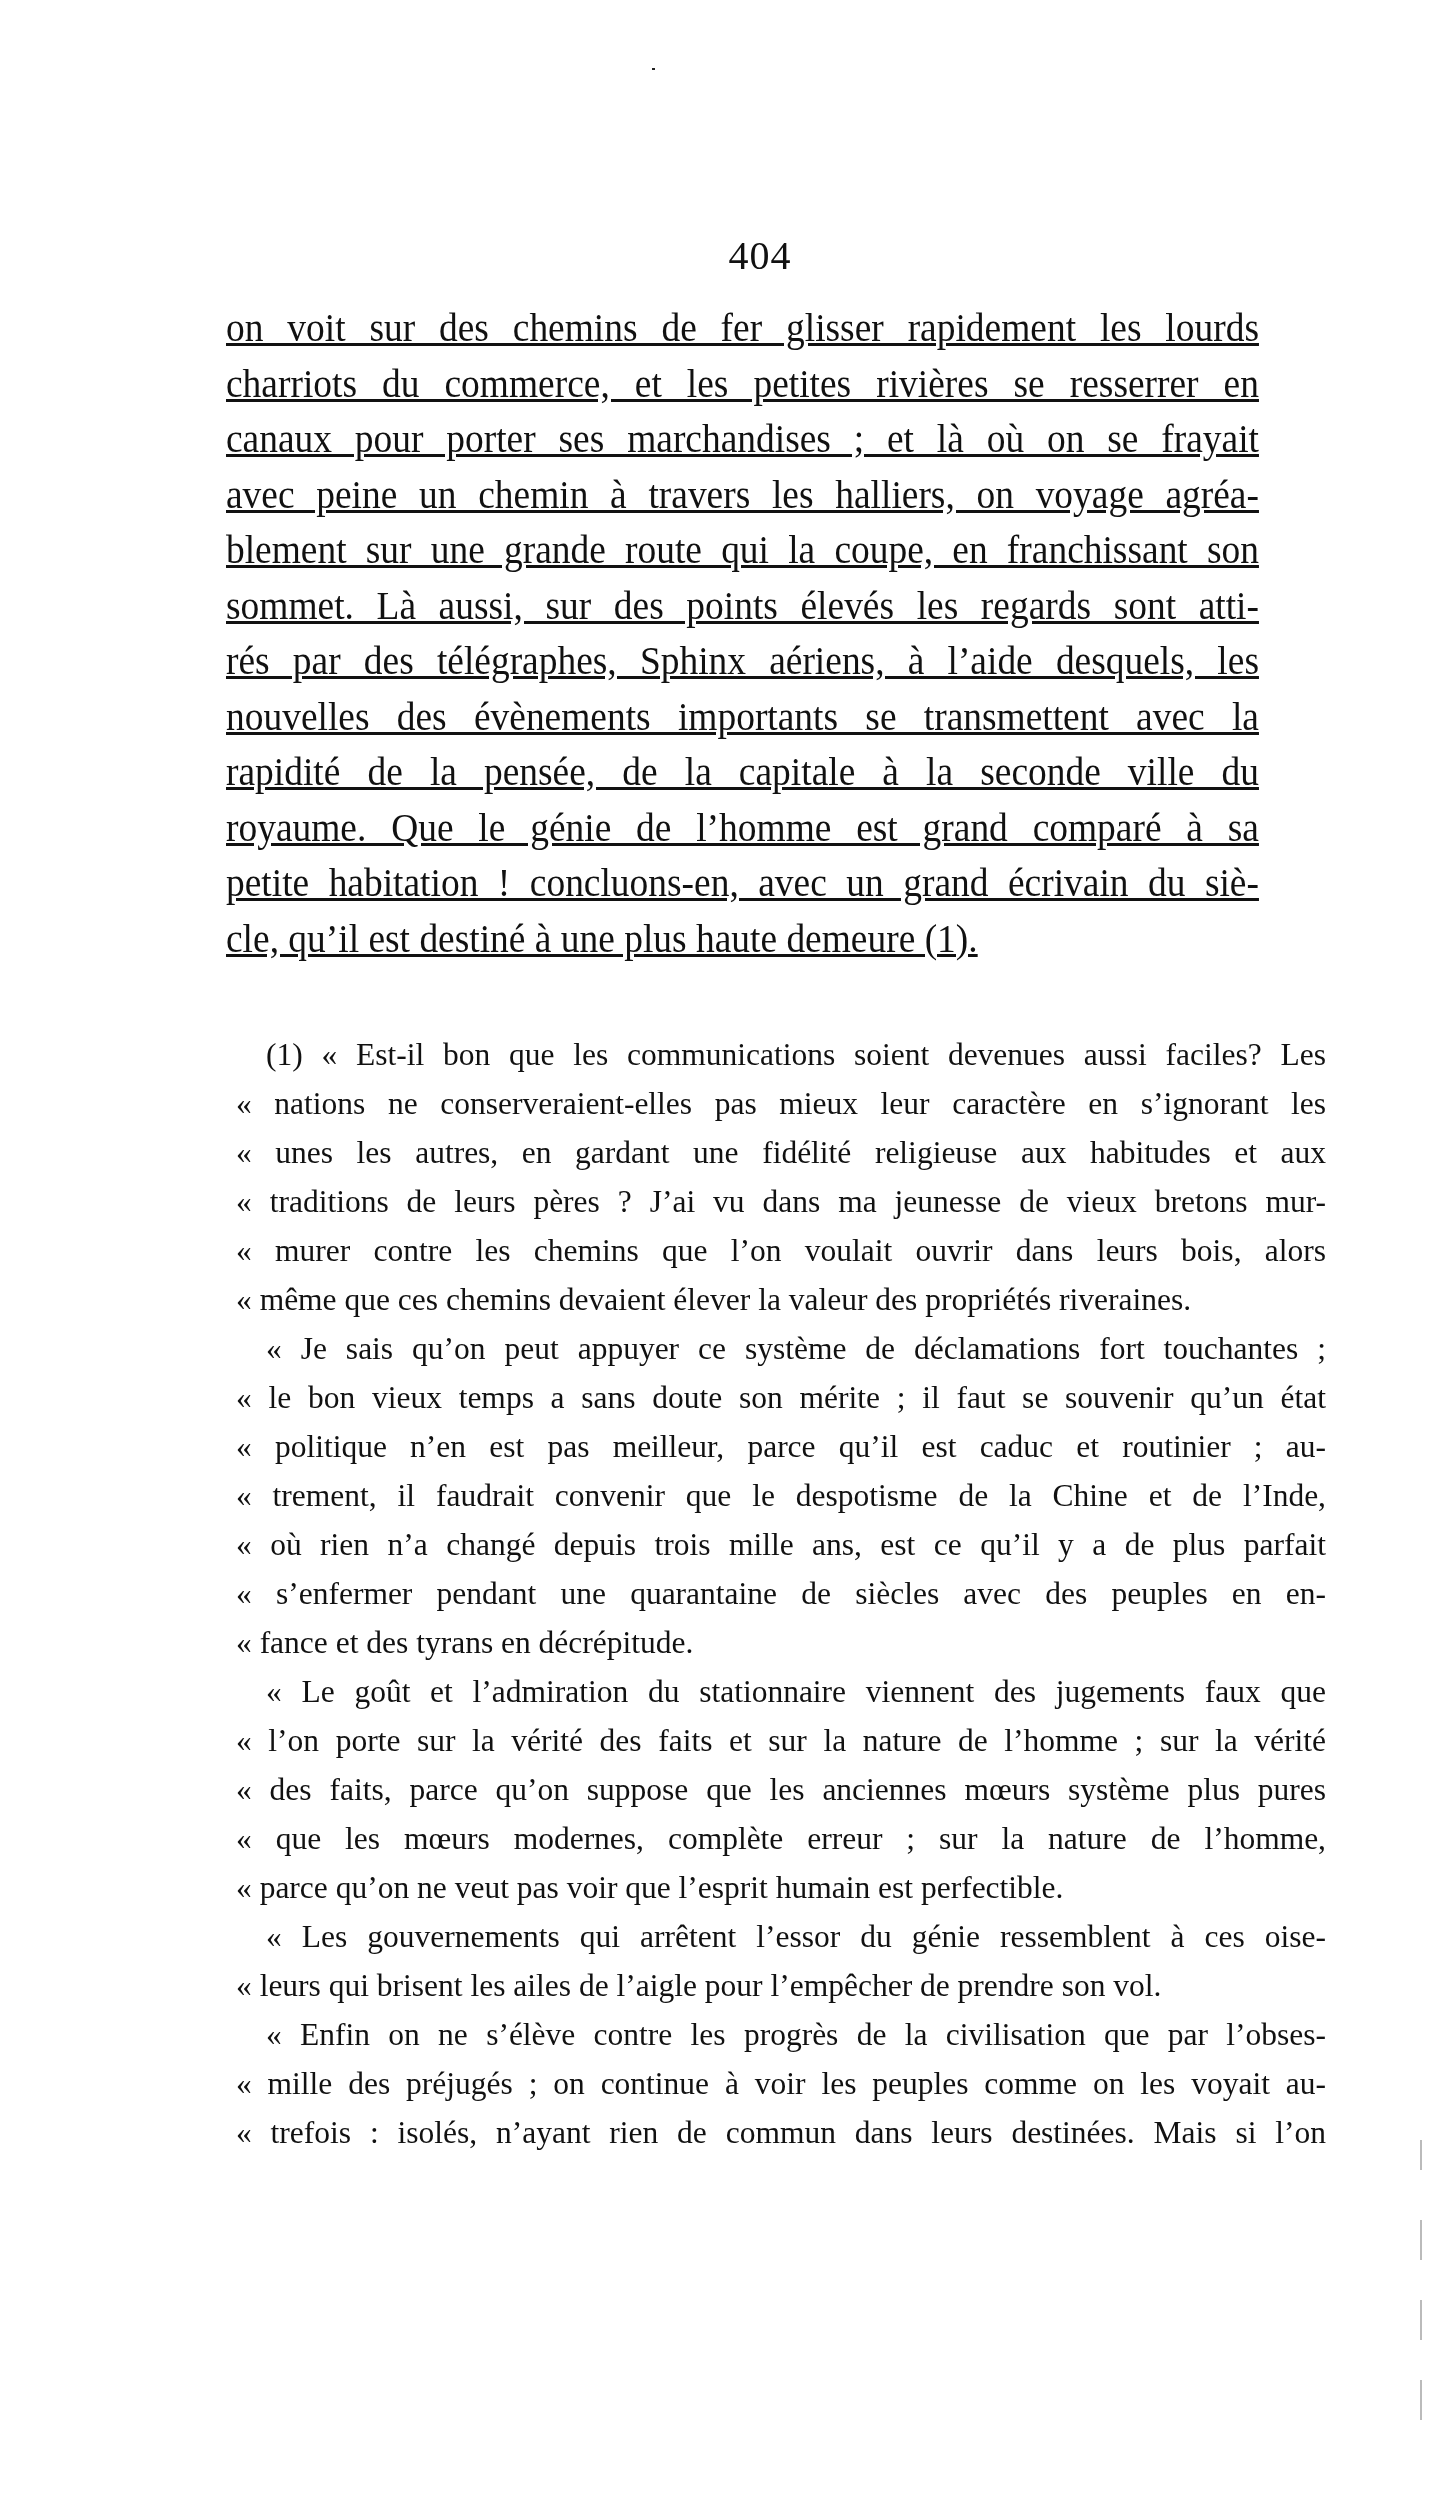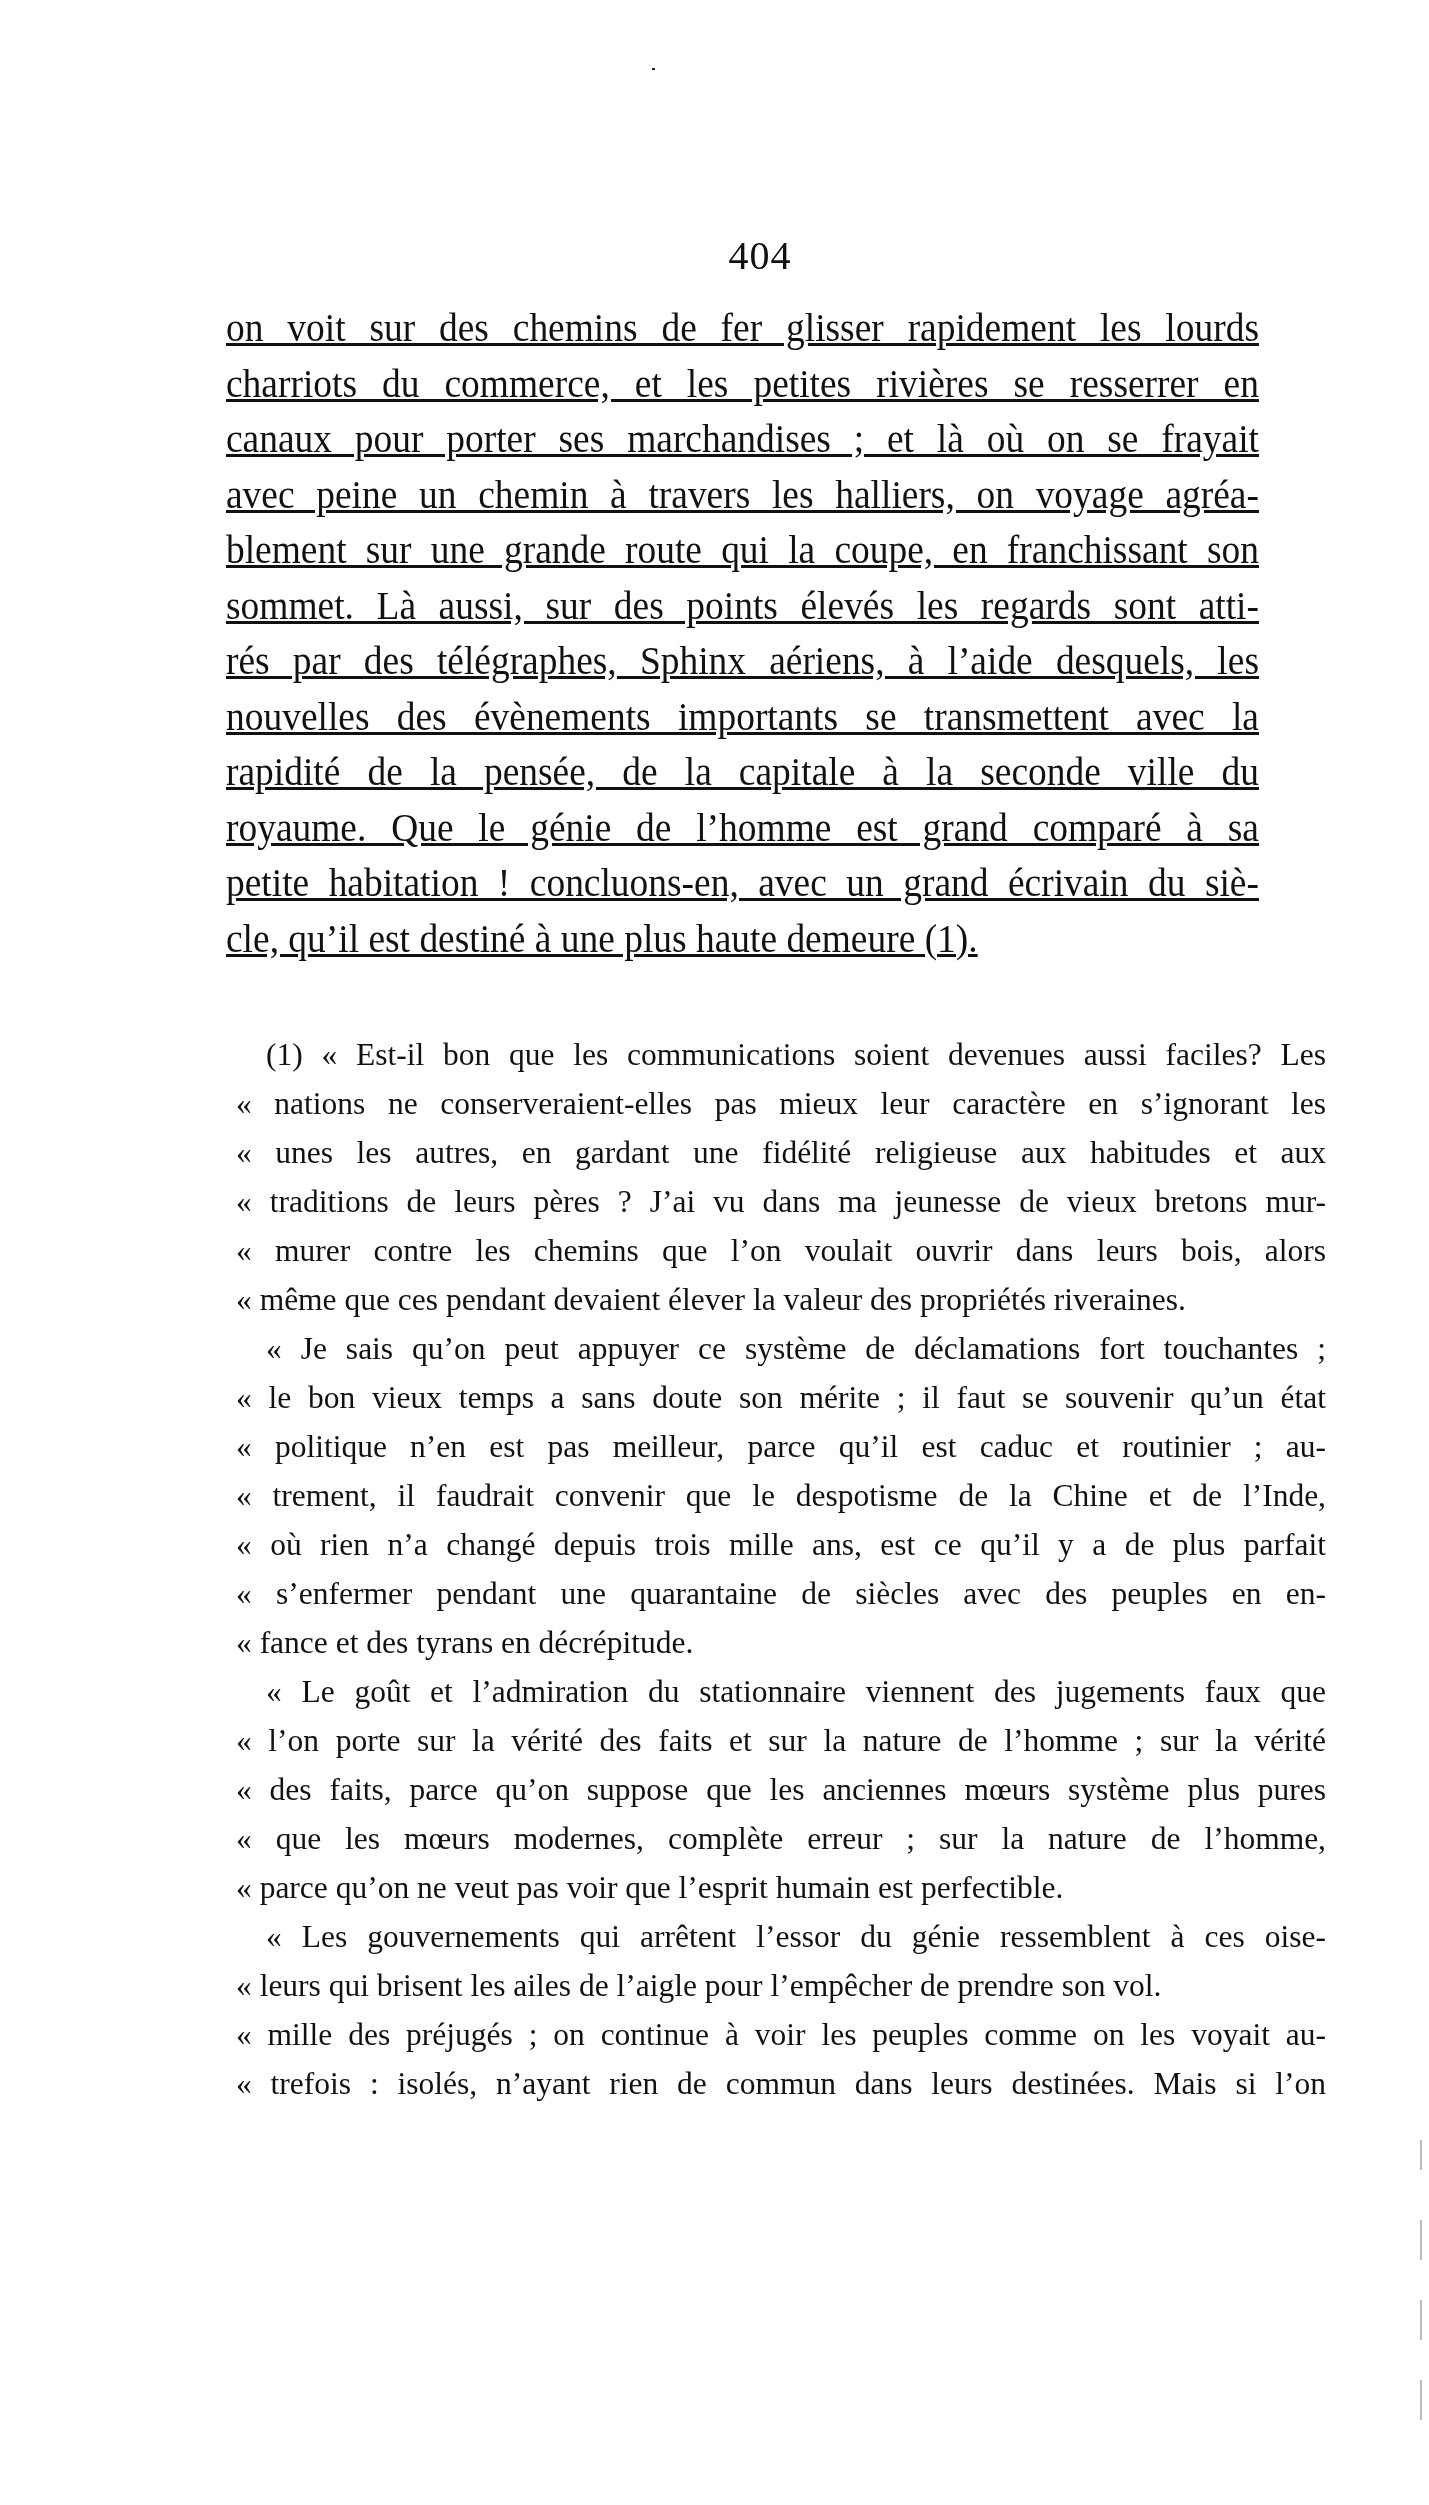--- a/index.html
+++ b/index.html
@@ -37,35 +37,36 @@
   <div class="main-line">petite habitation ! concluons-en, avec un grand écrivain du siè-</div>
   <div class="main-line last">cle, qu’il est destiné à une plus haute demeure (1).</div>
 </div>
 
 <div class="footnote">
     <div class="fn-line indent">(1) « Est-il bon que les communications soient devenues aussi faciles? Les</div>
     <div class="fn-line">« nations ne conserveraient-elles pas mieux leur caractère en s’ignorant les</div>
     <div class="fn-line">« unes les autres, en gardant une fidélité religieuse aux habitudes et aux</div>
     <div class="fn-line">« traditions de leurs pères ? J’ai vu dans ma jeunesse de vieux bretons mur-</div>
     <div class="fn-line">« murer contre les chemins que l’on voulait ouvrir dans leurs bois, alors</div>
-    <div class="fn-line last">« même que ces pendant devaient élever la valeur des propriétés riveraines.</div>
+    <div class="fn-line last">« même que ces chemins devaient élever la valeur des propriétés riveraines.</div>
     <div class="fn-line indent">« Je sais qu’on peut appuyer ce système de déclamations fort touchantes ;</div>
     <div class="fn-line">« le bon vieux temps a sans doute son mérite ; il faut se souvenir qu’un état</div>
     <div class="fn-line">« politique n’en est pas meilleur, parce qu’il est caduc et routinier ; au-</div>
     <div class="fn-line">« trement, il faudrait convenir que le despotisme de la Chine et de l’Inde,</div>
     <div class="fn-line">« où rien n’a changé depuis trois mille ans, est ce qu’il y a de plus parfait</div>
     <div class="fn-line">« s’enfermer pendant une quarantaine de siècles avec des peuples en en-</div>
     <div class="fn-line last">« fance et des tyrans en décrépitude.</div>
     <div class="fn-line indent">« Le goût et l’admiration du stationnaire viennent des jugements faux que</div>
     <div class="fn-line">« l’on porte sur la vérité des faits et sur la nature de l’homme ; sur la vérité</div>
     <div class="fn-line">« des faits, parce qu’on suppose que les anciennes mœurs système plus pures</div>
     <div class="fn-line">« que les mœurs modernes, complète erreur ; sur la nature de l’homme,</div>
     <div class="fn-line last">« parce qu’on ne veut pas voir que l’esprit humain est perfectible.</div>
     <div class="fn-line indent">« Les gouvernements qui arrêtent l’essor du génie ressemblent à ces oise-</div>
     <div class="fn-line last">« leurs qui brisent les ailes de l’aigle pour l’empêcher de prendre son vol.</div>
+    <div class="fn-line indent">« Enfin on ne s’élève contre les progrès de la civilisation que par l’obses-</div>
     <div class="fn-line">« mille des préjugés ; on continue à voir les peuples comme on les voyait au-</div>
     <div class="fn-line">« trefois : isolés, n’ayant rien de commun dans leurs destinées. Mais si l’on</div>
   </div>
 
 <div class="speck" style="left:652px;top:68px;width:3px;height:2px;"></div>
 <div class="speck" style="left:1420px;top:2140px;width:2px;height:30px;background:#bbb;"></div>
 <div class="speck" style="left:1420px;top:2220px;width:2px;height:40px;background:#bbb;"></div>
 <div class="speck" style="left:1420px;top:2300px;width:2px;height:40px;background:#bbb;"></div>
 <div class="speck" style="left:1420px;top:2380px;width:2px;height:40px;background:#bbb;"></div>
 

